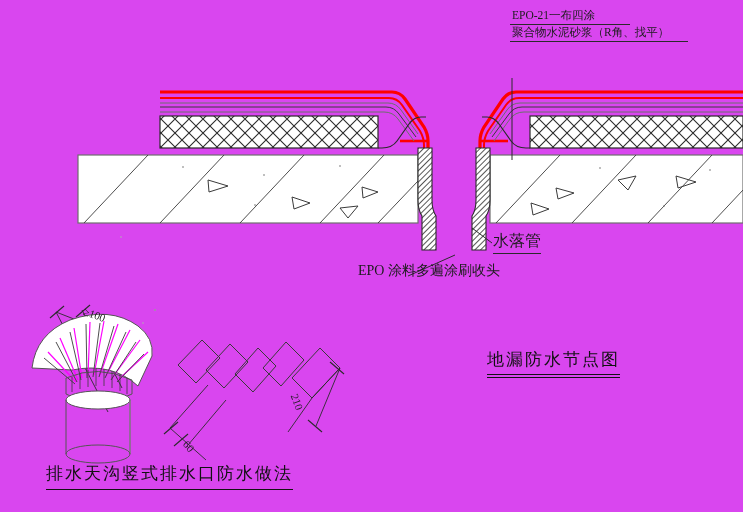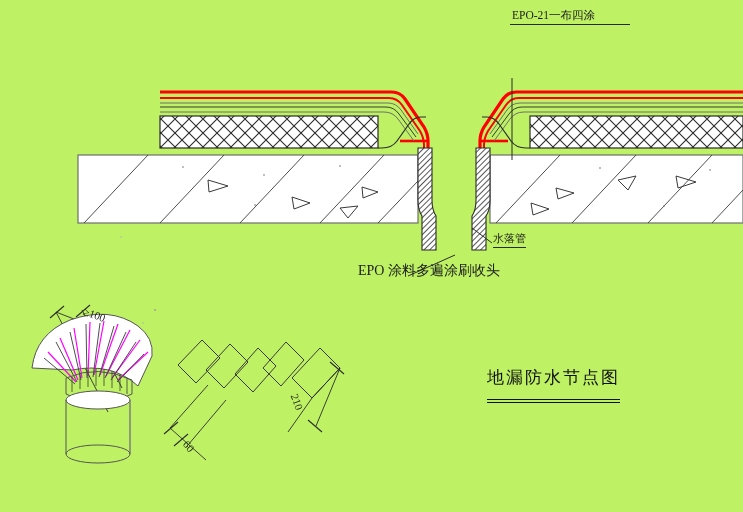--- a/index.html
+++ b/index.html
@@ -1,19 +1,19 @@
 <!DOCTYPE html>
 <html><head>
 <meta charset="utf-8">
 <style>
   html,body{margin:0;padding:0;background:#ffffff;}
   #root{
     position:relative;
     width:743px;height:512px;
-    background:#bef264;
+    background:#d946ef;
     font-family:"Liberation Serif", serif;
     overflow:hidden;
   }
   .abs{position:absolute;}
   svg{display:block;}
   .lbl{
     position:absolute;
     font-family:"Liberation Serif", serif;
     color:#1a1a1a;
     white-space:nowrap;
@@ -44,23 +44,23 @@
     padding-bottom:1px;
   }
   .title{
     font-size:17px;
     color:#111;
     letter-spacing:2px;
     white-space:nowrap;
   }
   .title-a{
     position:absolute;
-    left:487px;top:366px;
+    left:487px;top:348px;
     border-bottom:1.6px solid #111;
-    padding-bottom:10px;
+    padding-bottom:3px;
   }
   .title-a::after{
     content:"";
     position:absolute;
     left:0;right:0;bottom:-4px;
     border-bottom:1.1px solid #111;
   }
   .title-b{
     position:absolute;
     left:46px;top:462px;
@@ -169,25 +169,26 @@
 
     <line x1="512" y1="78" x2="512" y2="160" stroke="#2b2b2b" stroke-width="1"></line>
 
     <line x1="455" y1="255" x2="408" y2="276" stroke="#2b2b2b" stroke-width="1"></line>
 
     <line x1="472" y1="228" x2="492" y2="243" stroke="#2b2b2b" stroke-width="1"></line>
   </svg>
 
   <div class="note-block">
     <div class="note-row w1">EPO-21一布四涂</div>
+    <div class="note-row w4">聚合物水泥砂浆（R角、找平）</div>
   </div>
 
   <div class="lbl callout" style="left:358px;top:262px;">EPO 涂料多遍涂刷收头</div>
 
-  <div class="lbl callout callout-u" style="left:493px;top:231px;font-size:11px;">水落管</div>
+  <div class="lbl callout callout-u" style="left:493px;top:231px;font-size:16px;">水落管</div>
 
   <svg class="abs" style="left:30px;top:290px;" width="320" height="185">
 
     <g>
       <line x1="26" y1="22" x2="78" y2="122" stroke="#2b2b2b" stroke-width="0.9"></line>
       <line x1="52" y1="20" x2="92" y2="98" stroke="#2b2b2b" stroke-width="0.9"></line>
       <line x1="26" y1="22" x2="118" y2="58" stroke="#2b2b2b" stroke-width="0.9"></line>
 
       <line x1="20" y1="28" x2="34" y2="16" stroke="#2b2b2b" stroke-width="1.1"></line>
       <line x1="46" y1="27" x2="60" y2="15" stroke="#2b2b2b" stroke-width="1.1"></line>
@@ -267,20 +268,21 @@
   </svg>
 
   <div class="lbl dim" style="left:86px;top:305px;transform:rotate(20deg);transform-origin:left top;">≥100</div>
 
   <div class="lbl dim" style="left:190px;top:438px;transform:rotate(50deg);transform-origin:left top;">60</div>
 
   <div class="lbl dim" style="left:300px;top:392px;transform:rotate(70deg);transform-origin:left top;">210</div>
 
   <div class="title title-a">地漏防水节点图</div>
 
+  <div class="title title-b">排水天沟竖式排水口防水做法</div>
 
   <svg class="abs" style="left:0;top:0;" width="743" height="512">
     <circle cx="155" cy="310" r="0.9" fill="#9a9a9a"></circle>
     <circle cx="143" cy="323" r="0.8" fill="#b0b0b0"></circle>
     <circle cx="121" cy="237" r="0.8" fill="#b0b0b0"></circle>
   </svg>
 
 </div>
 
 </body></html>

